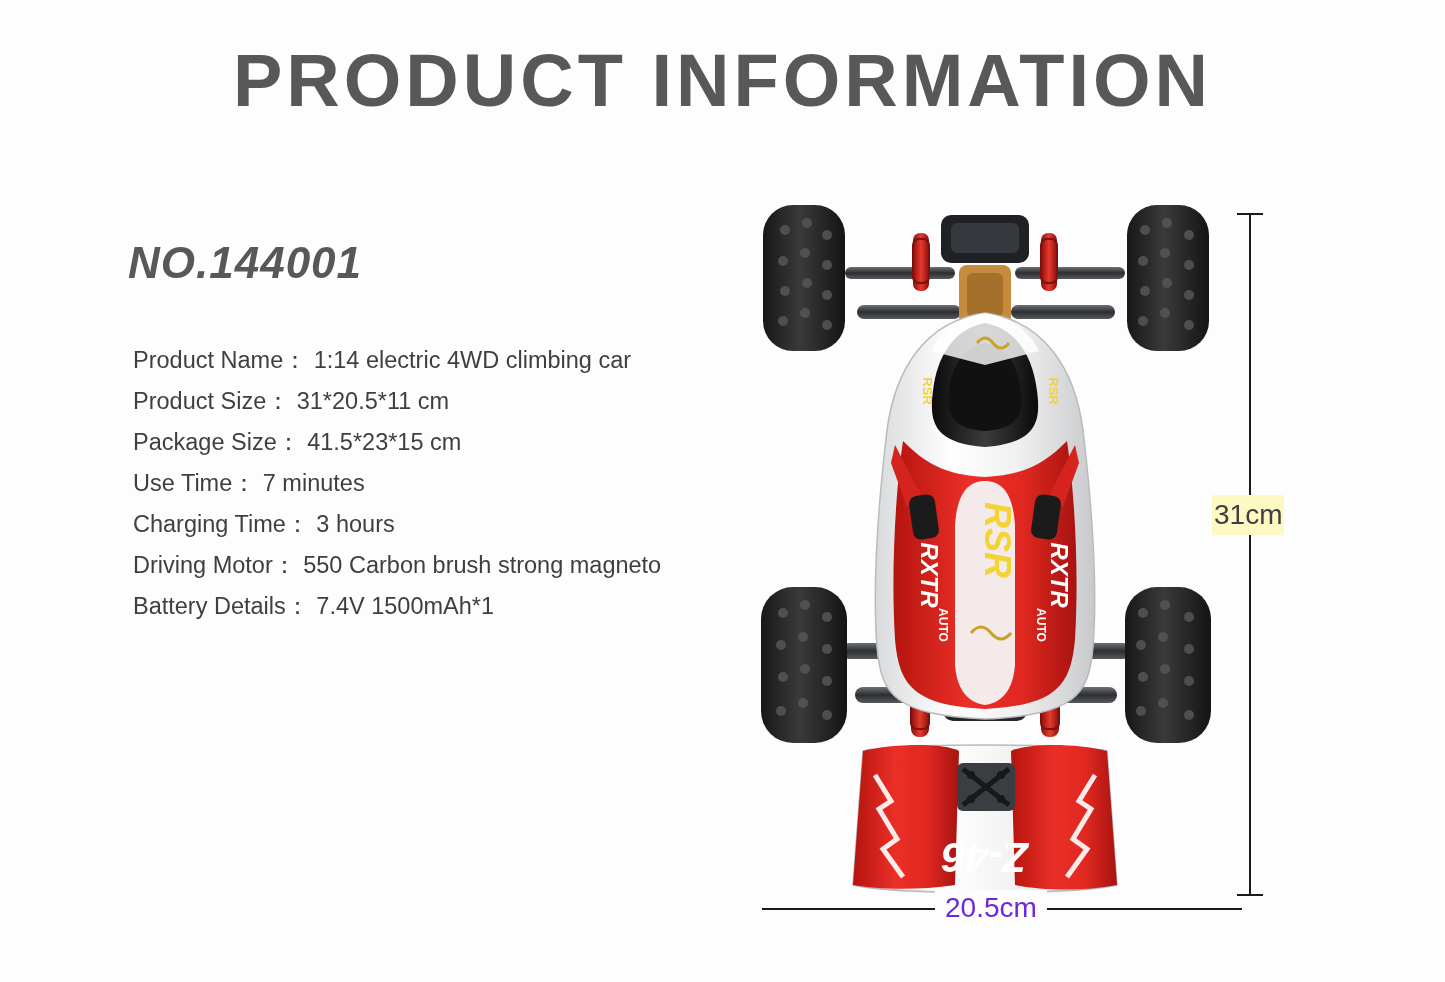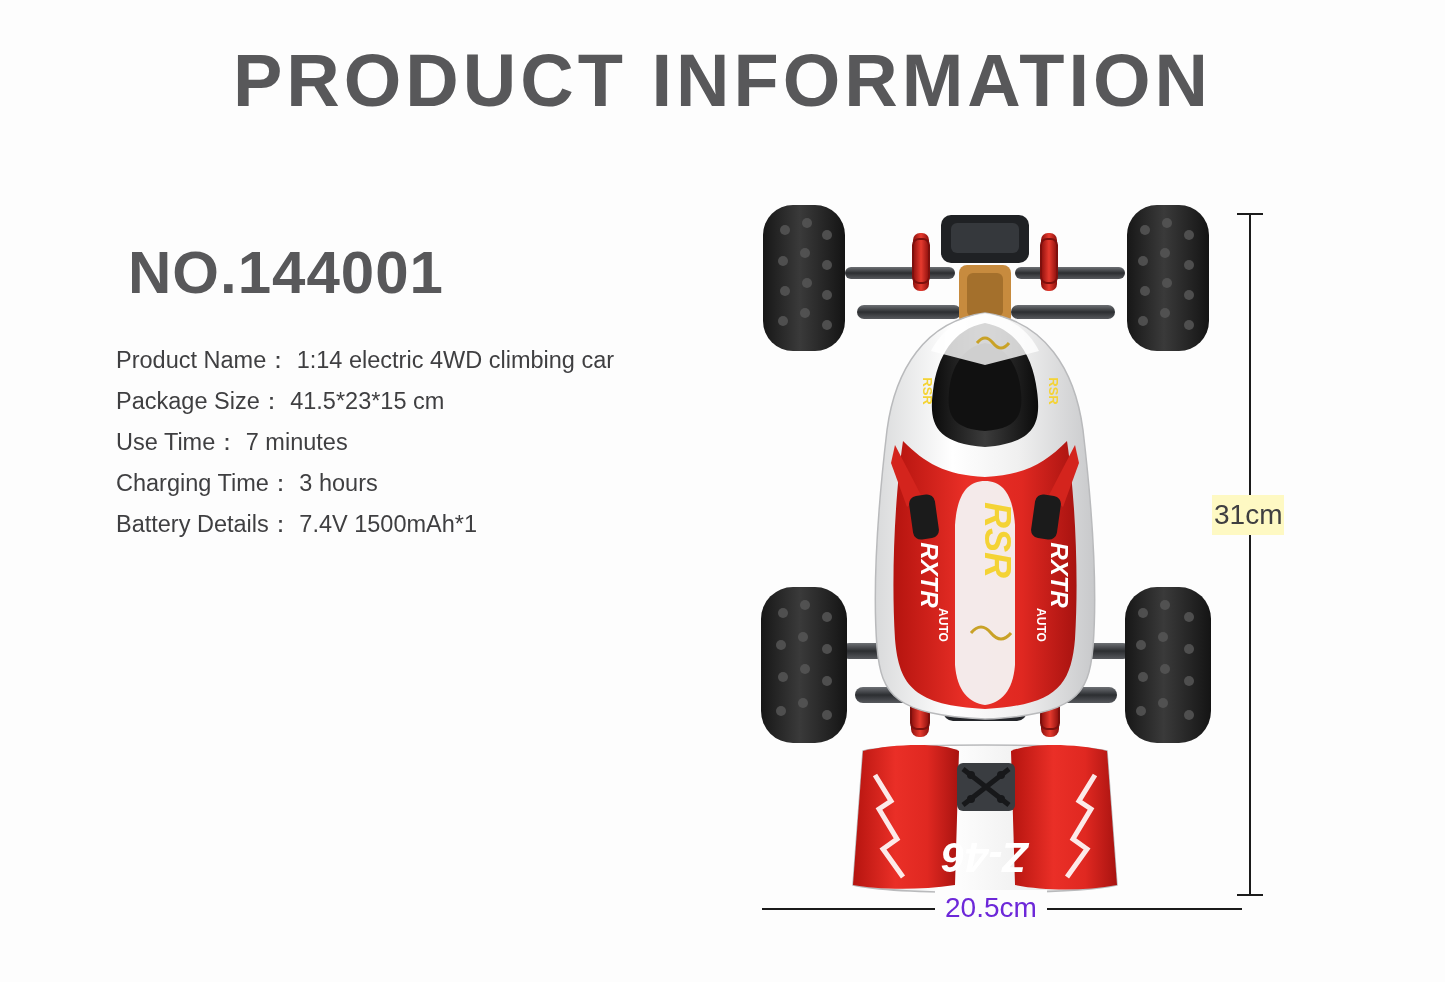--- a/index.html
+++ b/index.html
@@ -31,30 +31,31 @@
     letter-spacing: 4px;
     color: #58585a;
     font-family: "Liberation Sans", sans-serif;
     white-space: nowrap;
   }
   
   .model-no {
     position: absolute;
     top: 238px;
     left: 128px;
-    font-size: 60px;
+    font-size: 44px;
+    font-style: italic;
     font-weight: bold;
     color: #58585a;
     letter-spacing: 1px;
   }
   
   .specs {
     position: absolute;
     top: 340px;
-    left: 116px;
+    left: 133px;
     width: 680px;
   }
   .spec-row {
     font-size: 23.5px;
     color: #3f3f41;
     line-height: 41px;
     white-space: nowrap;
   }
   .spec-label { }
   .spec-sep { letter-spacing: -1px; }
@@ -134,27 +135,33 @@
 
   <div class="title">PRODUCT INFORMATION</div>
 
   <div class="model-no">NO.144001</div>
 
   <div class="specs">
     <div class="spec-row">
       <span class="spec-label">Product Name</span><span class="spec-sep">：</span><span class="spec-value">1:14 electric 4WD climbing car</span>
     </div>
     <div class="spec-row">
+      <span class="spec-label">Product Size</span><span class="spec-sep">：</span><span class="spec-value">31*20.5*11 cm</span>
+    </div>
+    <div class="spec-row">
       <span class="spec-label">Package Size</span><span class="spec-sep">：</span><span class="spec-value">41.5*23*15 cm</span>
     </div>
     <div class="spec-row">
       <span class="spec-label">Use Time</span><span class="spec-sep">：</span><span class="spec-value">7 minutes</span>
     </div>
     <div class="spec-row">
       <span class="spec-label">Charging Time</span><span class="spec-sep">：</span><span class="spec-value">3 hours</span>
+    </div>
+    <div class="spec-row">
+      <span class="spec-label">Driving Motor</span><span class="spec-sep">：</span><span class="spec-value">550 Carbon brush strong magneto</span>
     </div>
     <div class="spec-row">
       <span class="spec-label">Battery Details</span><span class="spec-sep">：</span><span class="spec-value">7.4V 1500mAh*1</span>
     </div>
   </div>
 
   <div class="product-area">
     <svg class="car-svg" width="480" height="710" viewBox="0 0 480 710">
       <defs>
         <linearGradient id="bodyWhite" x1="0" y1="0" x2="1" y2="0">

